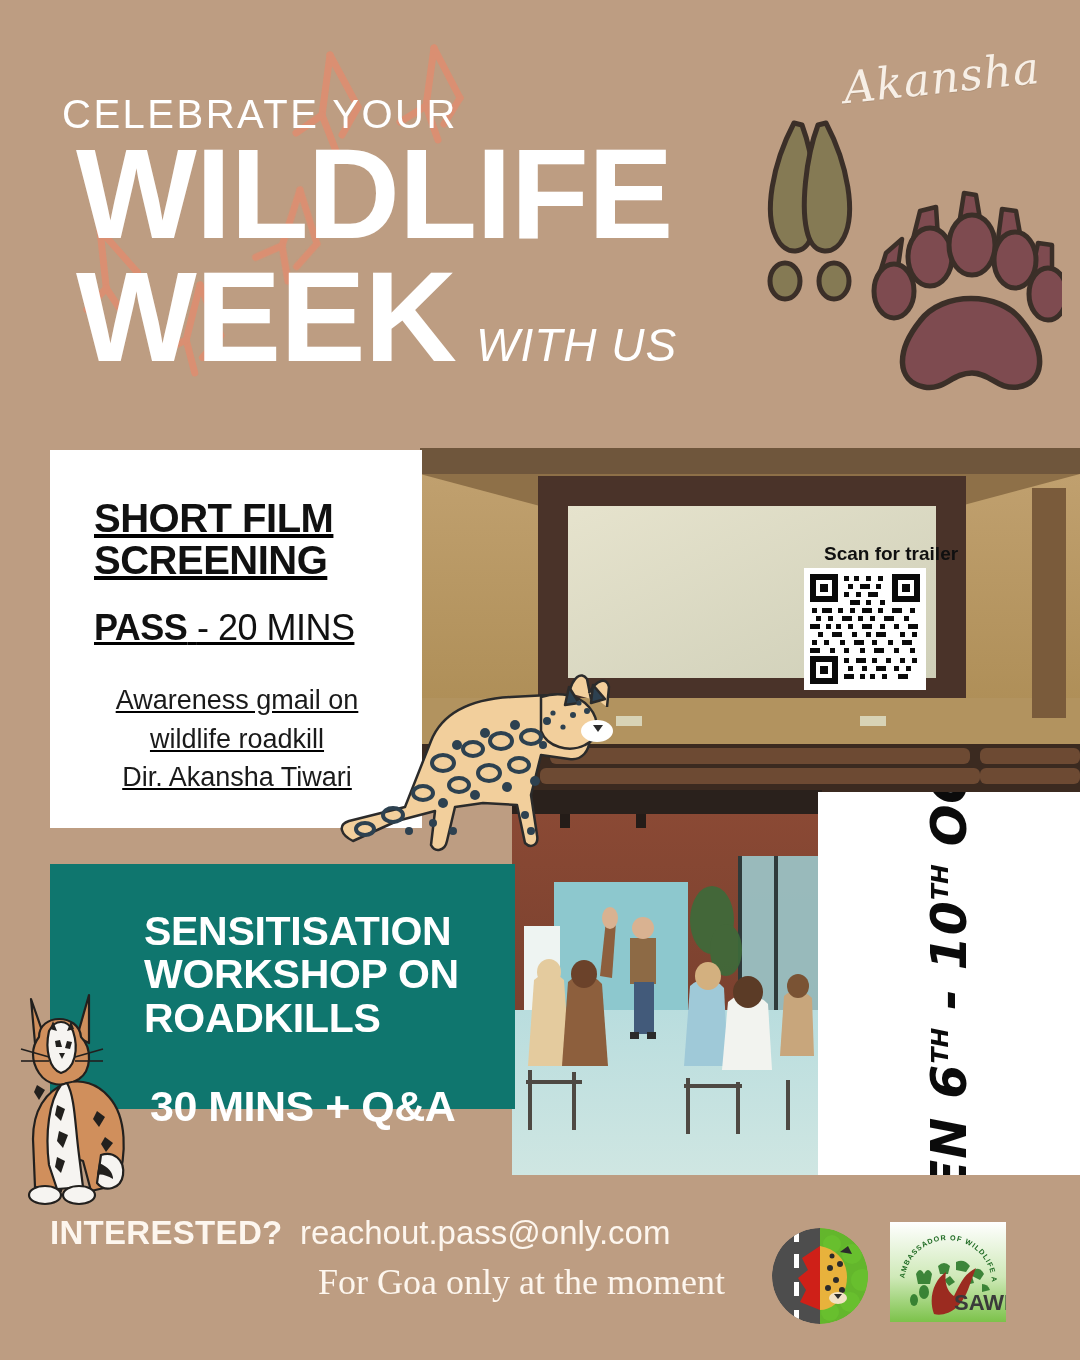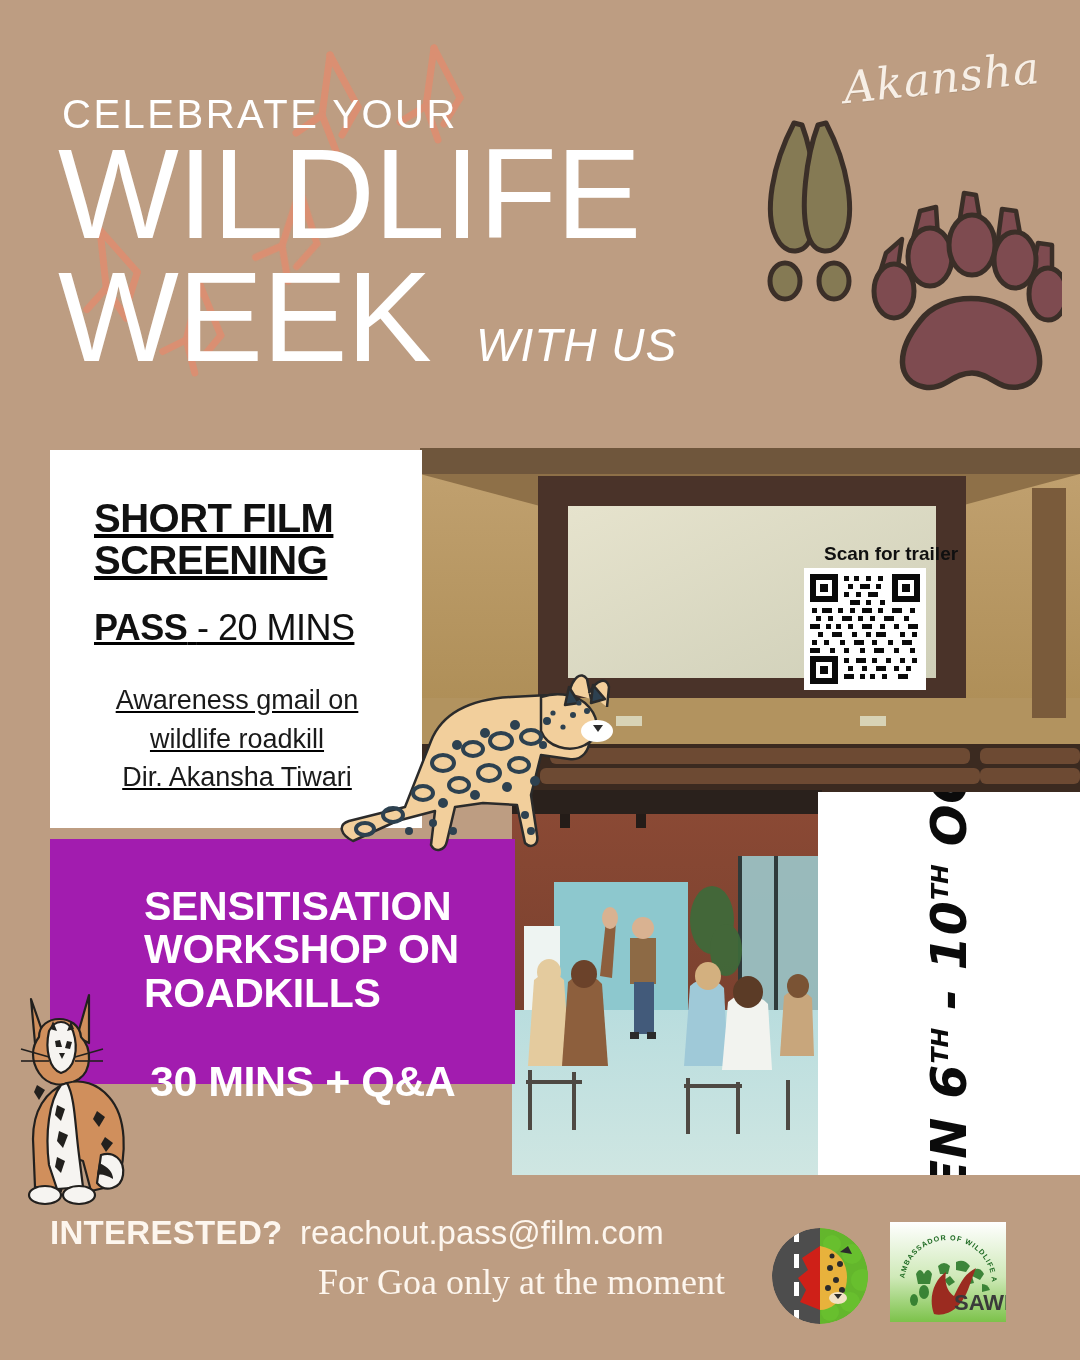--- a/index.html
+++ b/index.html
@@ -20,22 +20,22 @@
     font-style:italic; font-size:44px; color:#f7efe6;
     letter-spacing:1px; transform:rotate(-6deg);
     text-shadow:0 1px 0 rgba(0,0,0,.08);
   }
   .kicker {
     position:absolute; left:62px; top:92px;
     font-size:40px; font-weight:normal; color:#ffffff;
     letter-spacing:2.5px;
   }
   .bigtitle {
-    position:absolute; left:58px; top:138px;
-    font-size:128px; line-height:.88; font-weight:normal;
+    position:absolute; left:76px; top:138px;
+    font-size:128px; line-height:.88; font-weight:bold;
     color:#ffffff; letter-spacing:-1px;
   }
   .bigtitle .l2 { display:block; margin-top:10px; }
   .withus {
     position:absolute; left:476px; top:318px;
     font-size:46px; font-weight:normal; color:#ffffff;
     letter-spacing:1px;
     font-style:italic;
   }
   .paws { position:absolute; right:18px; top:105px; width:320px; height:300px; }
@@ -64,22 +64,22 @@
   }
   .card-white .pass b { font-weight:bold; }
   .card-white .pass span { font-weight:normal; }
   .card-white .desc {
     margin-top:32px; font-size:27px; line-height:1.42;
     color:#1a1a1a; text-align:center; font-weight:normal;
     padding-right:16px;
   }
 
   .card-maroon {
-    position:absolute; left:50px; top:839px; width:465px; height:245px;
-    background:#a21caf; padding:46px 22px 0 94px;
+    position:absolute; left:50px; top:864px; width:465px; height:245px;
+    background:#0f766e; padding:46px 22px 0 94px;
   }
   .card-maroon h2 {
     font-size:41px; line-height:1.06; font-weight:bold;
     color:#ffffff; letter-spacing:-0.3px;
   }
   .card-maroon .mins {
     margin-top:42px; font-size:43px; font-weight:bold;
     color:#ffffff; letter-spacing:-0.5px; padding-left:6px;
   }
 
@@ -502,21 +502,21 @@
         <path d="M70 92 L98 84"></path>
         <path d="M70 96 L98 96"></path>
     </g>
   </svg>
 
   <div class="footer">
     <div class="f-labels">
       <div>INTERESTED?</div>
     </div>
     <div class="f-values">
-      <div>reachout.pass@film.com</div>
+      <div>reachout.pass@only.com</div>
       <div class="sub">For Goa only at the moment</div>
     </div>
   </div>
 
   <svg class="logo-pass" viewBox="0 0 96 96">
     <defs>
         <clipPath id="cc">
           <circle cx="48" cy="48" r="48"></circle>
         </clipPath>
       </defs>

